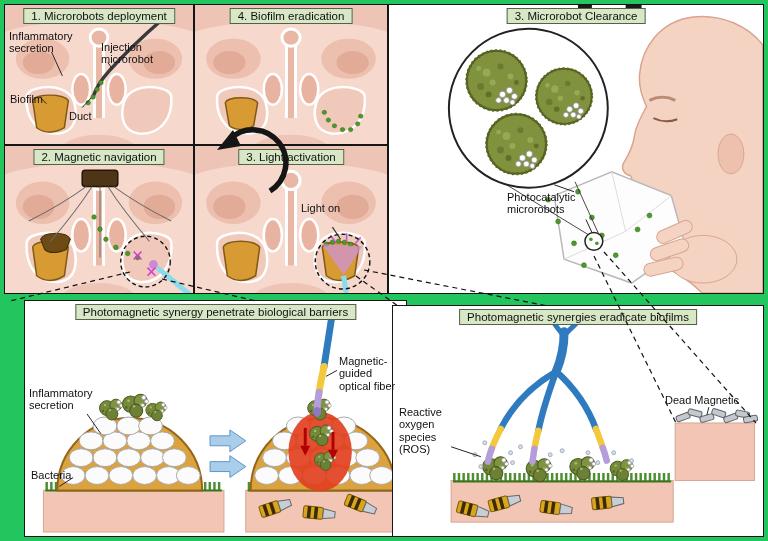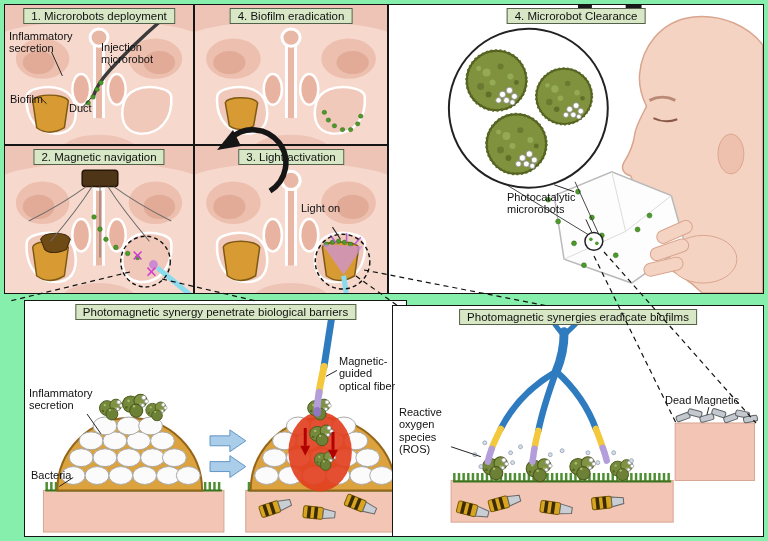--- a/index.html
+++ b/index.html
@@ -1,16 +1,16 @@
 <!DOCTYPE html>
 <html><head>
 <meta charset="utf-8">
 <style>
   html,body{margin:0;padding:0;background:#fff;}
-  #fig{position:relative;width:768px;height:541px;background:#86efac;overflow:hidden;
+  #fig{position:relative;width:768px;height:541px;background:#22c55e;overflow:hidden;
        font-family:"Liberation Sans",sans-serif;color:#111;}
   .panel{position:absolute;border:1.6px solid #151515;background:#fff;box-sizing:border-box;}
   .panel > svg{position:absolute;left:0;top:0;width:100%;height:100%;}
   .ttl{position:absolute;top:3px;left:50%;transform:translateX(-50%);background:#d8e7c5;
        border:1px solid #55604a;padding:1px 7px;font-size:11.5px;white-space:nowrap;z-index:4;}
   .lbl{position:absolute;font-size:11px;line-height:1.13;white-space:pre-line;z-index:4;color:#111;}
   .ctr{text-align:left;}
   #overlay{position:absolute;left:0;top:0;width:768px;height:541px;z-index:6;pointer-events:none;}
 </style>
 </head>
@@ -92,21 +92,21 @@
       <line x1="36" y1="97" x2="42" y2="103"></line>
           <line x1="78" y1="107" x2="87" y2="97"></line>
     </g>
   </svg>
   <div class="ttl">1. Microrobots deployment</div>
   <div class="lbl ctr" style="left:4px;top:25px;width:86px;">Inflammatory
 secretion</div>
   <div class="lbl ctr" style="left:96px;top:36px;width:86px;">Injection
 microrobot</div>
   <div class="lbl" style="left:5px;top:88px;">Biofilm</div>
-  <div class="lbl" style="left:64px;top:97px;">Duct</div>
+  <div class="lbl" style="left:64px;top:105px;">Duct</div>
 </section>
 
 <section class="panel" style="left:194px;top:4px;width:194px;height:141px;">
   <svg viewBox="0 0 190 145" preserveAspectRatio="none">
     <use href="#headg"></use>
     <path d="M30,102 C32,95 58,95 62,102 L58,126 C50,131 40,131 34,126 Z" fill="#d89a33" stroke="#7f5a12" stroke-width="1.5"></path>
     <g fill="#4c9a2a" stroke="#2f6a17" stroke-width="0.5">
       <circle cx="128" cy="112" r="2.2"></circle>
           <circle cx="132" cy="120" r="2.2"></circle>
           <circle cx="138" cy="126" r="2.2"></circle>
@@ -222,21 +222,21 @@
     </g>
     <circle cx="140" cy="104" r="80" fill="#ffffff" stroke="#222" stroke-width="2"></circle>
     <use href="#bigbot" transform="translate(108,76)"></use>
     <use href="#bigbot" transform="translate(176,92) scale(0.93)"></use>
     <use href="#bigbot" transform="translate(128,140)"></use>
     <g stroke="#222" stroke-width="1">
       <line x1="186" y1="188" x2="166" y2="181"></line>
           <line x1="198" y1="216" x2="204" y2="229"></line>
     </g>
   </svg>
-  <div class="ttl">4. Microrobot Clearance</div>
+  <div class="ttl">3. Microrobot Clearance</div>
   <div class="lbl ctr" style="left:118px;top:186px;width:140px;">Photocatalytic
 microrobots</div>
 </section>
 
 <section class="panel" style="left:4px;top:300px;width:383px;height:237px;margin-left:20px;">
   <svg viewBox="0 0 383 237">
     <rect x="18" y="191" width="182" height="42" fill="#f2c5b5" stroke="#d6a691"></rect>
     <rect x="222" y="191" width="158" height="42" fill="#f2c5b5" stroke="#d6a691"></rect>
     <g>
       <line x1="20" y1="187" x2="198" y2="187" stroke="#4e8f33" stroke-width="9" stroke-dasharray="2.5 2.2"></line>

